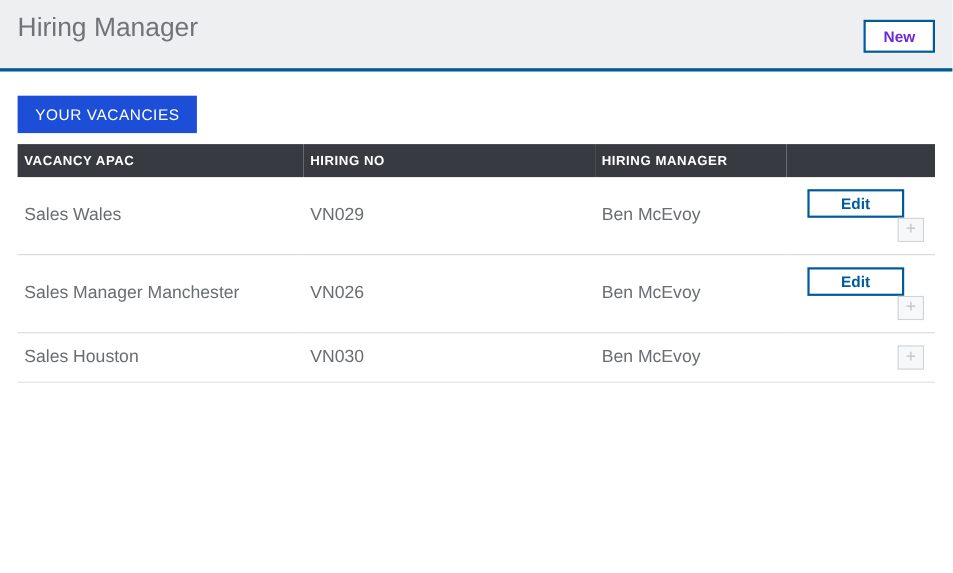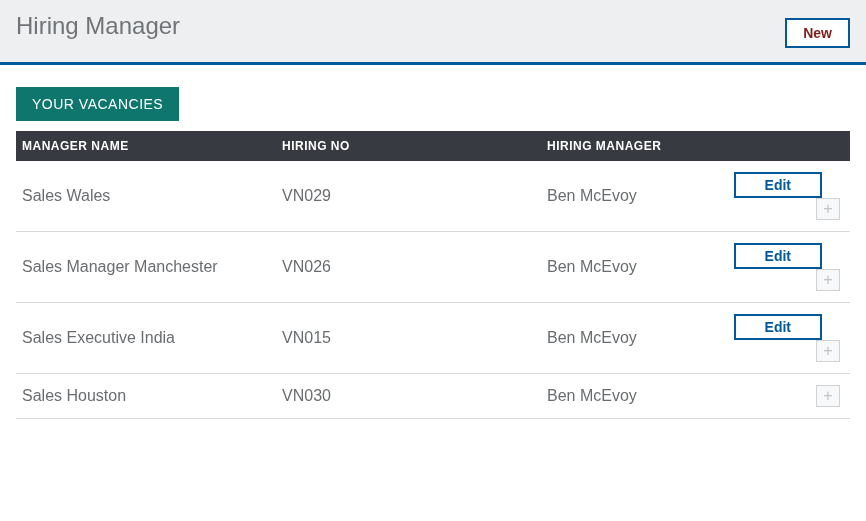--- a/index.html
+++ b/index.html
@@ -13,31 +13,31 @@
     border-bottom: 3px solid #005a9a;
   }
   .page-title {
     font-size: 24px;
     font-weight: 400;
     color: #717477;
   }
   .new-btn {
     border: 2px solid #005a9a;
     background: #fff;
-    color: #7f1d1d;
+    color: #6d28d9;
     font-size: 14px;
     font-weight: 700;
     padding: 5px 16px;
     cursor: pointer;
     margin-top: 14px;
   }
   .content { padding: 22px 16px 0 16px; }
   .tab {
     display: inline-block;
-    background: #0f766e;
+    background: #1d4ed8;
     color: #fff;
     font-size: 14px;
     font-weight: 400;
     letter-spacing: 0.5px;
     padding: 9px 16px;
   }
   table {
     width: 100%;
     border-collapse: collapse;
     margin-top: 10px;
@@ -114,46 +114,40 @@
   <button class="new-btn">New</button>
 </div>
 
 <div class="content">
 
   <div class="tab">YOUR VACANCIES</div>
 
   <table>
     <thead>
       <tr>
-        <th class="col-name">MANAGER NAME</th>
+        <th class="col-name">VACANCY APAC</th>
         <th class="col-no">HIRING NO</th>
         <th class="col-mgr">HIRING MANAGER</th>
         <th class="col-act"></th>
       </tr>
     </thead>
     <tbody id="rows">
         <tr>
           <td class="col-name">Sales Wales</td>
           <td class="col-no">VN029</td>
           <td class="col-mgr">Ben McEvoy</td>
           <td class="col-act"><button class="edit-btn">Edit</button><span class="plus-wrap"><span class="plus-btn">+</span></span></td>
         </tr>
         <tr>
           <td class="col-name">Sales Manager Manchester</td>
           <td class="col-no">VN026</td>
           <td class="col-mgr">Ben McEvoy</td>
           <td class="col-act"><button class="edit-btn">Edit</button><span class="plus-wrap"><span class="plus-btn">+</span></span></td>
         </tr>
         <tr>
-          <td class="col-name">Sales Executive India</td>
-          <td class="col-no">VN015</td>
-          <td class="col-mgr">Ben McEvoy</td>
-          <td class="col-act"><button class="edit-btn">Edit</button><span class="plus-wrap"><span class="plus-btn">+</span></span></td>
-        </tr>
-        <tr>
           <td class="col-name">Sales Houston</td>
           <td class="col-no">VN030</td>
           <td class="col-mgr">Ben McEvoy</td>
           <td class="col-act"><span class="plus-wrap"><span class="plus-btn">+</span></span></td>
         </tr>
       </tbody>
   </table>
 
   
 

